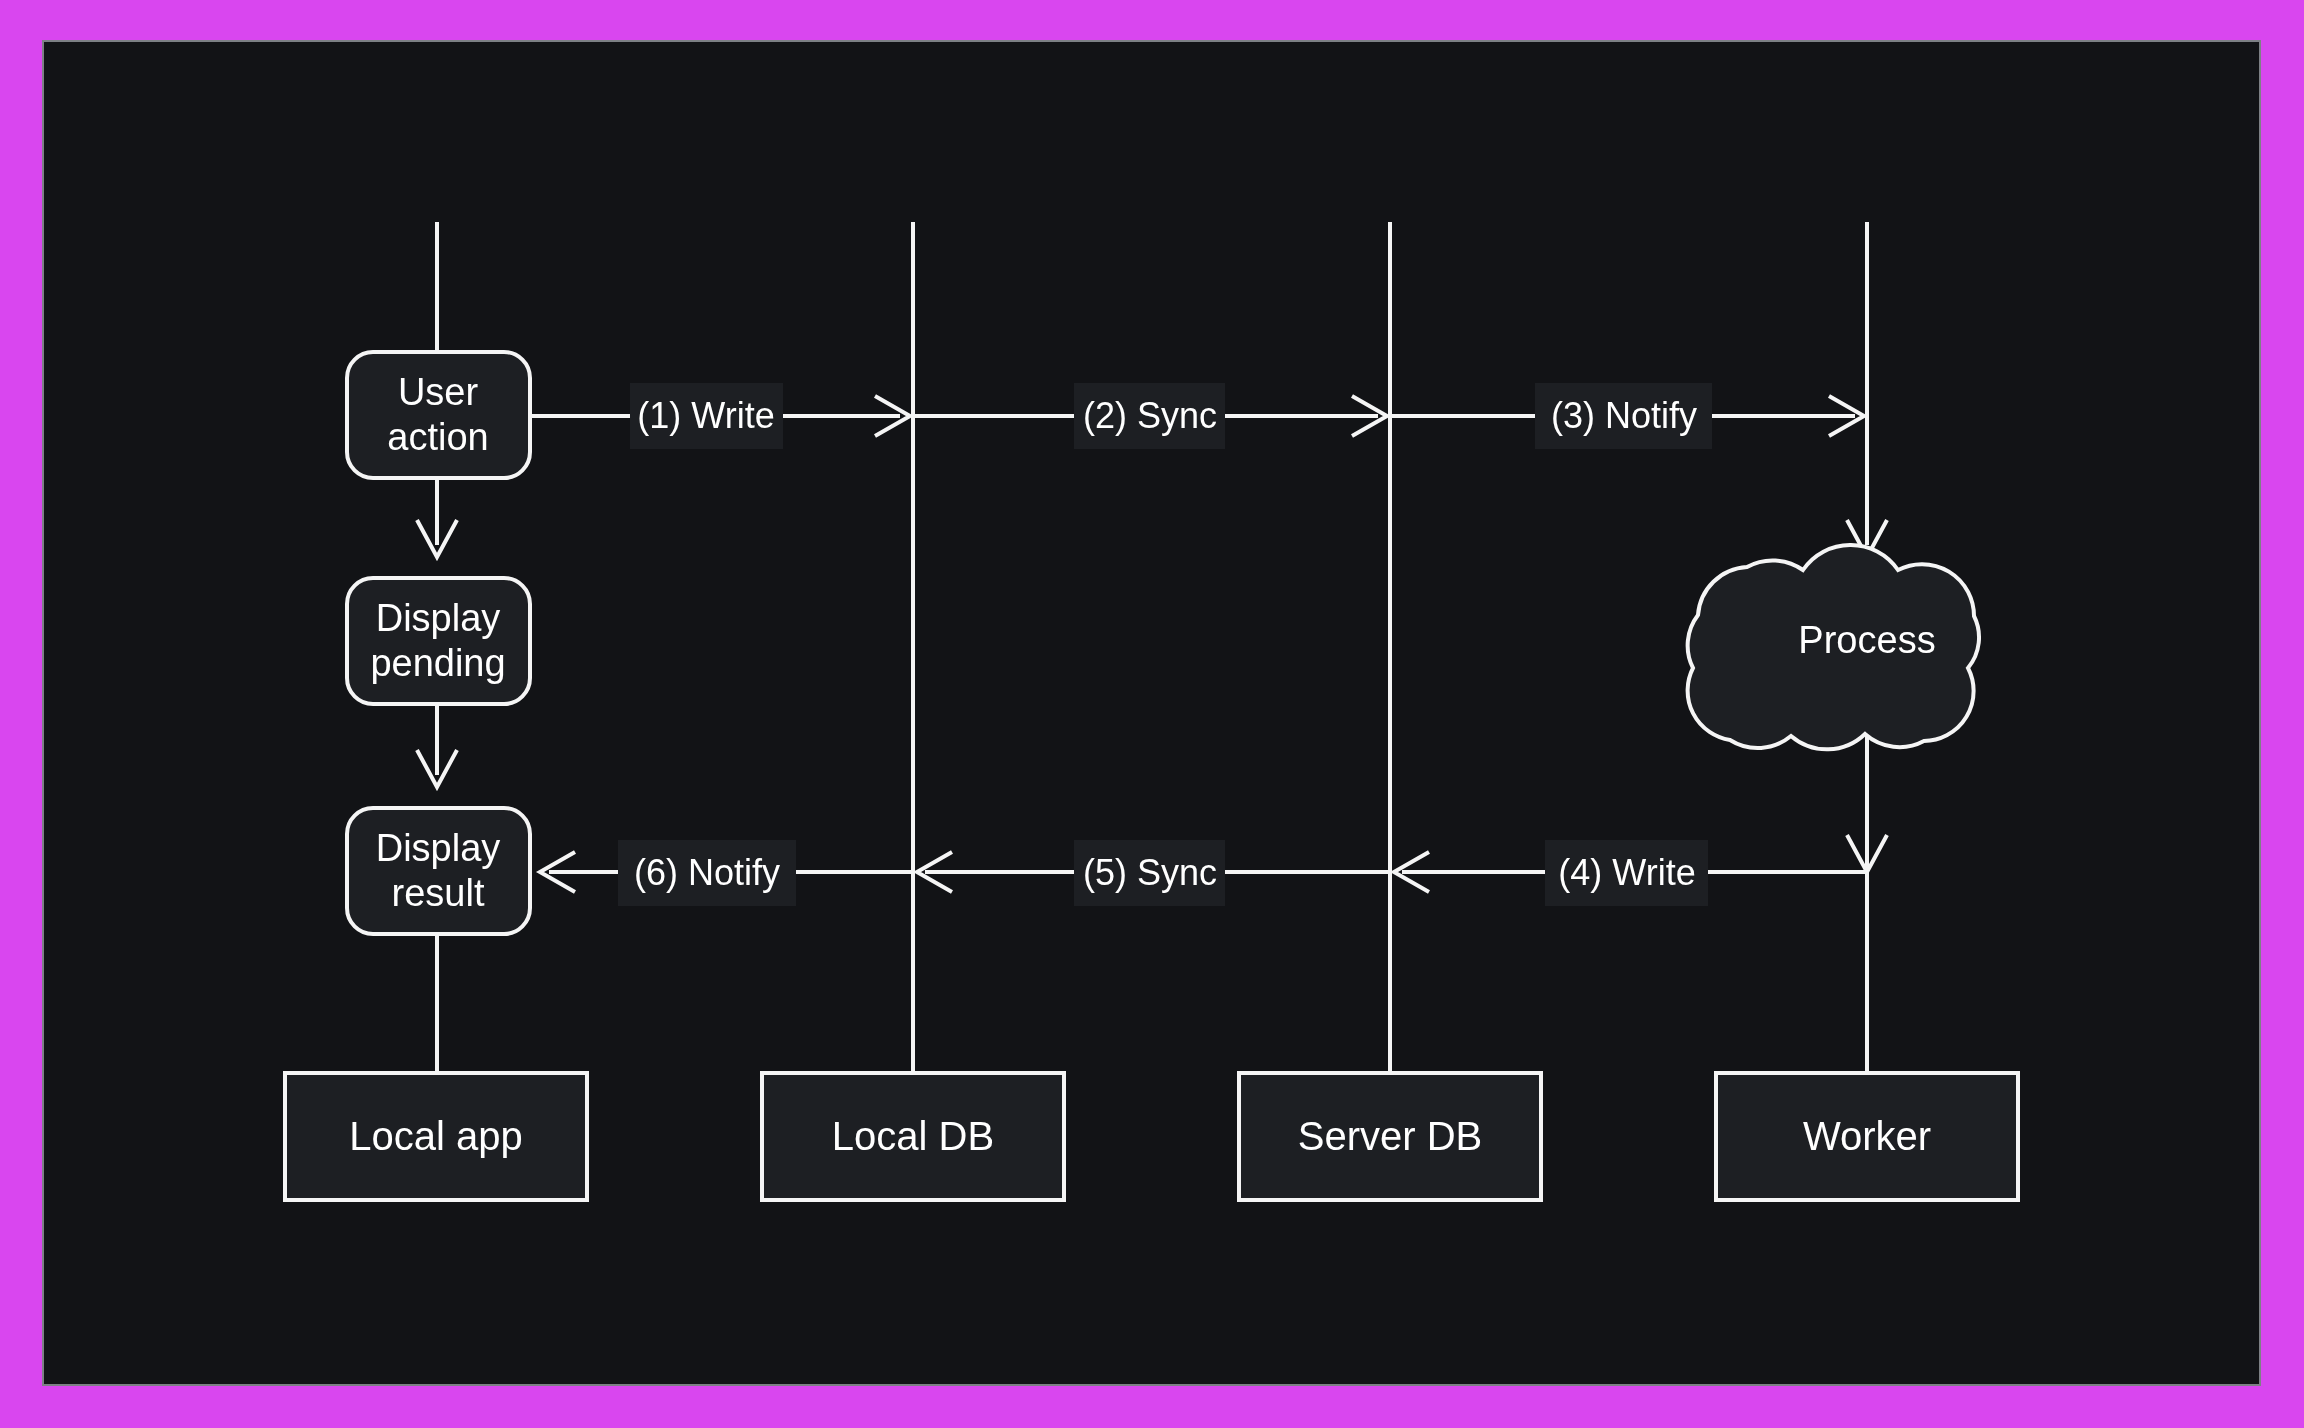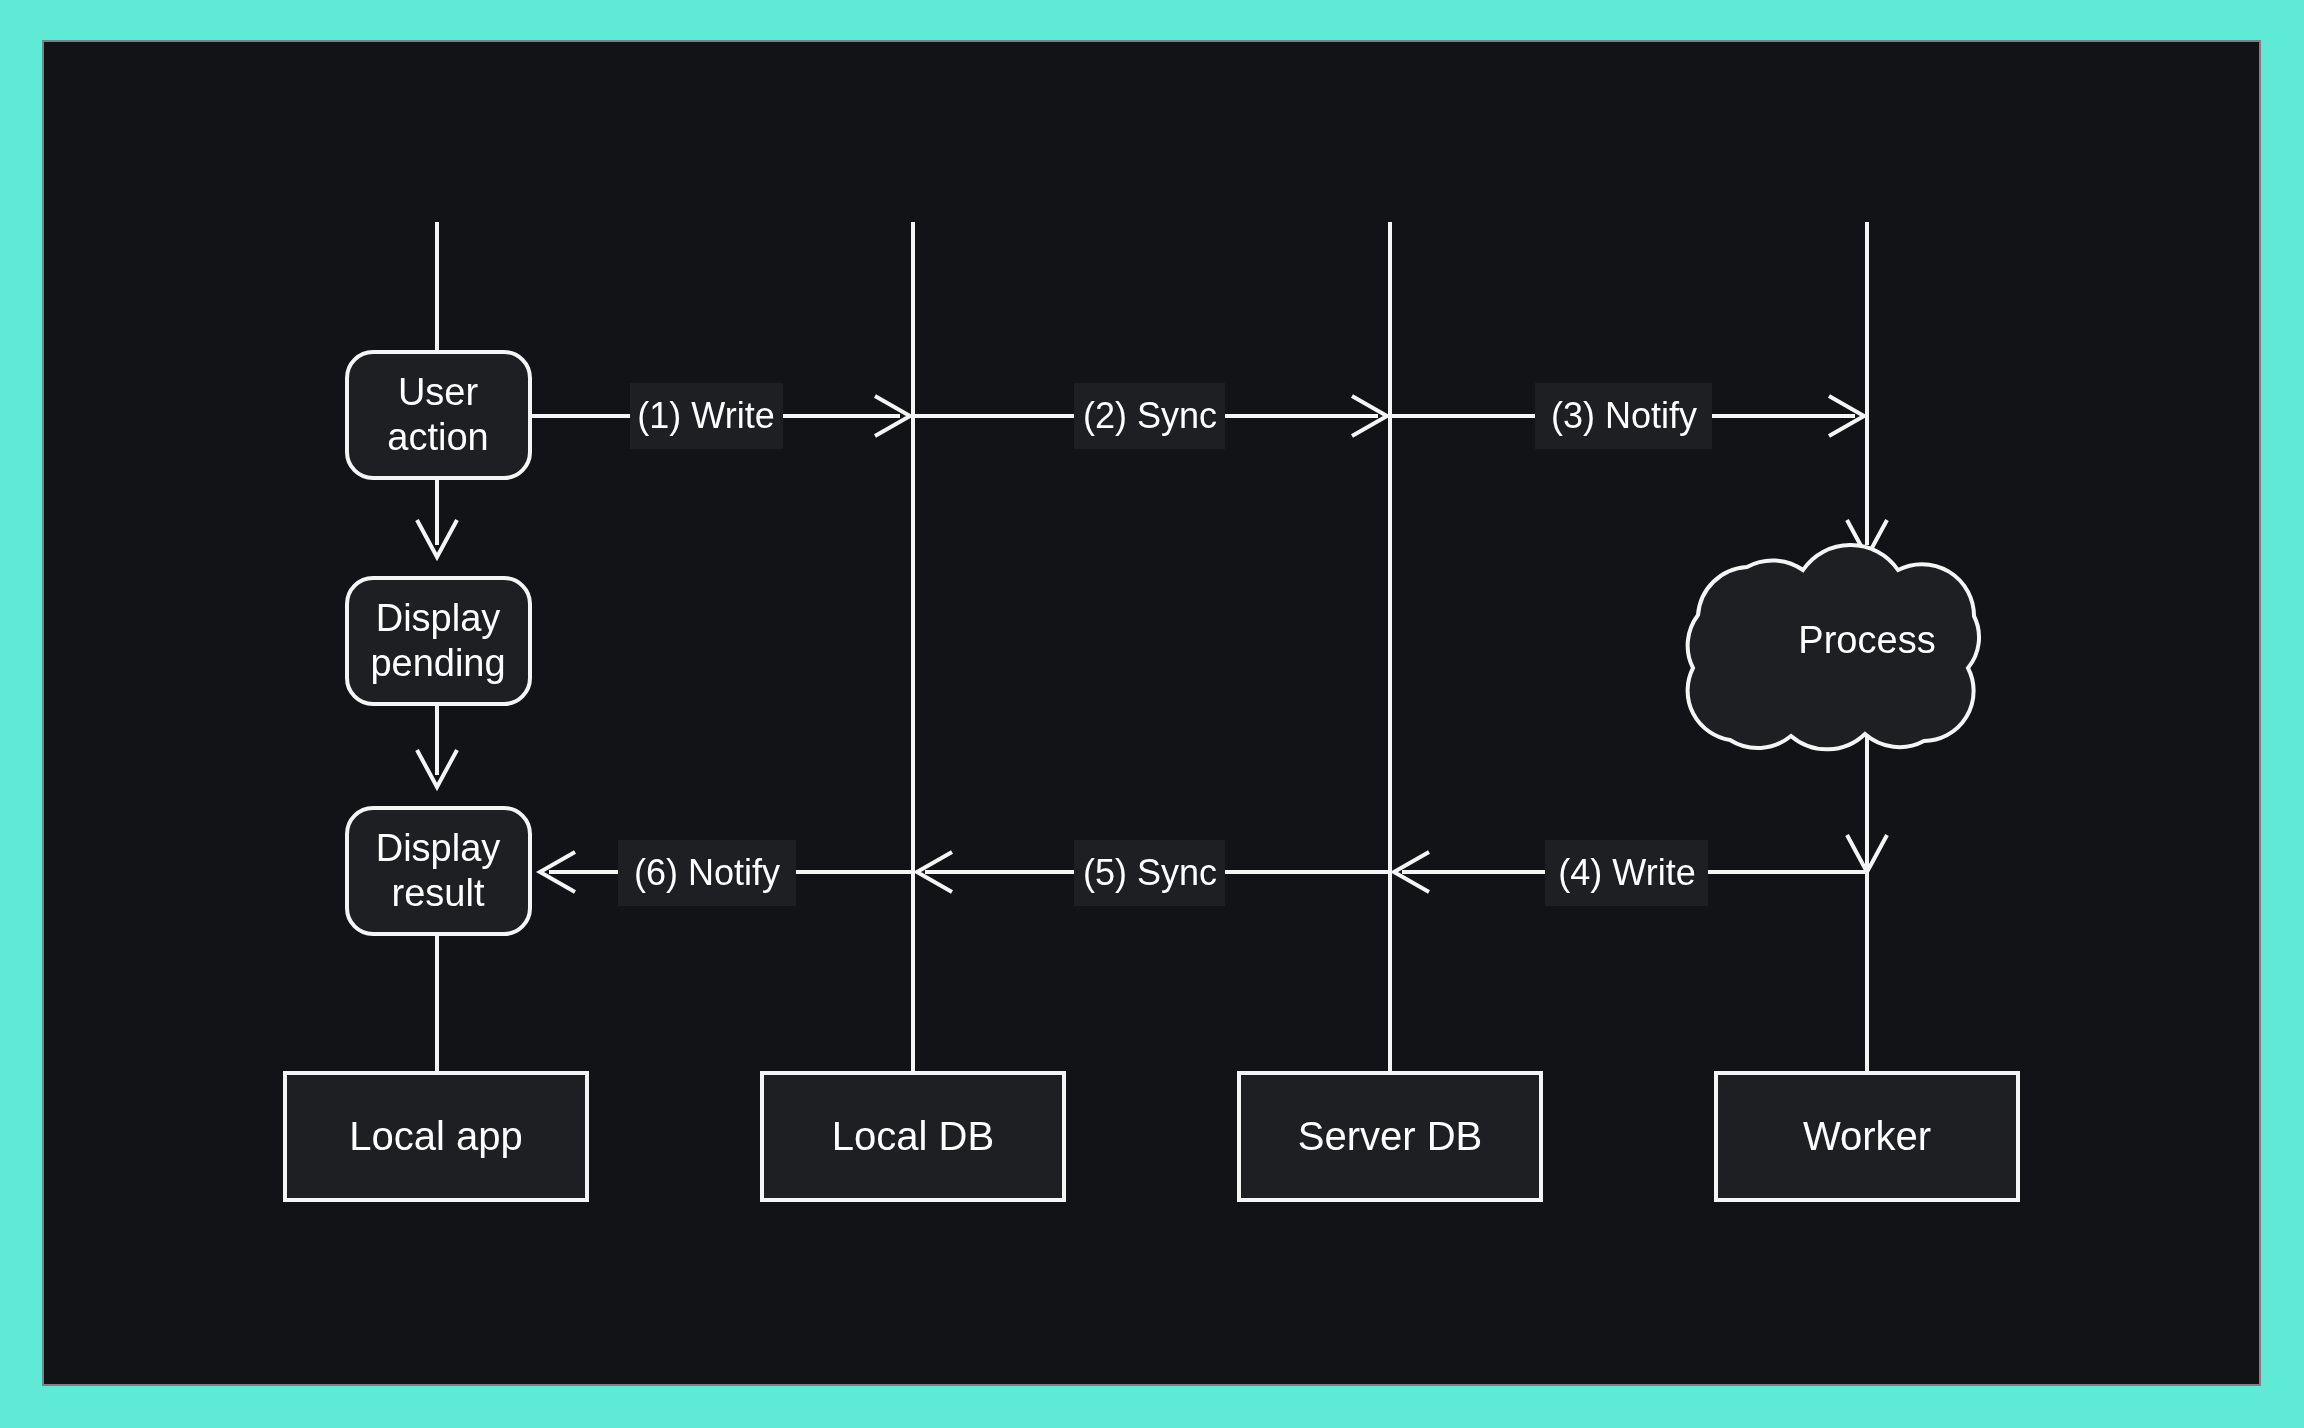--- a/index.html
+++ b/index.html
@@ -10,21 +10,21 @@
   body {
     width: 2304px;
     height: 1428px;
     font-family: "Liberation Sans", sans-serif;
     overflow: hidden;
   }
   #stage {
     position: relative;
     width: 2304px;
     height: 1428px;
-    background: #5eead4;
+    background: #d946ef;
   }
   #frame {
     position: absolute;
     left: 42px;
     top: 40px;
     width: 2219px;
     height: 1346px;
     border: 2px solid #7d8085;
     box-sizing: border-box;
     background: #121316;

